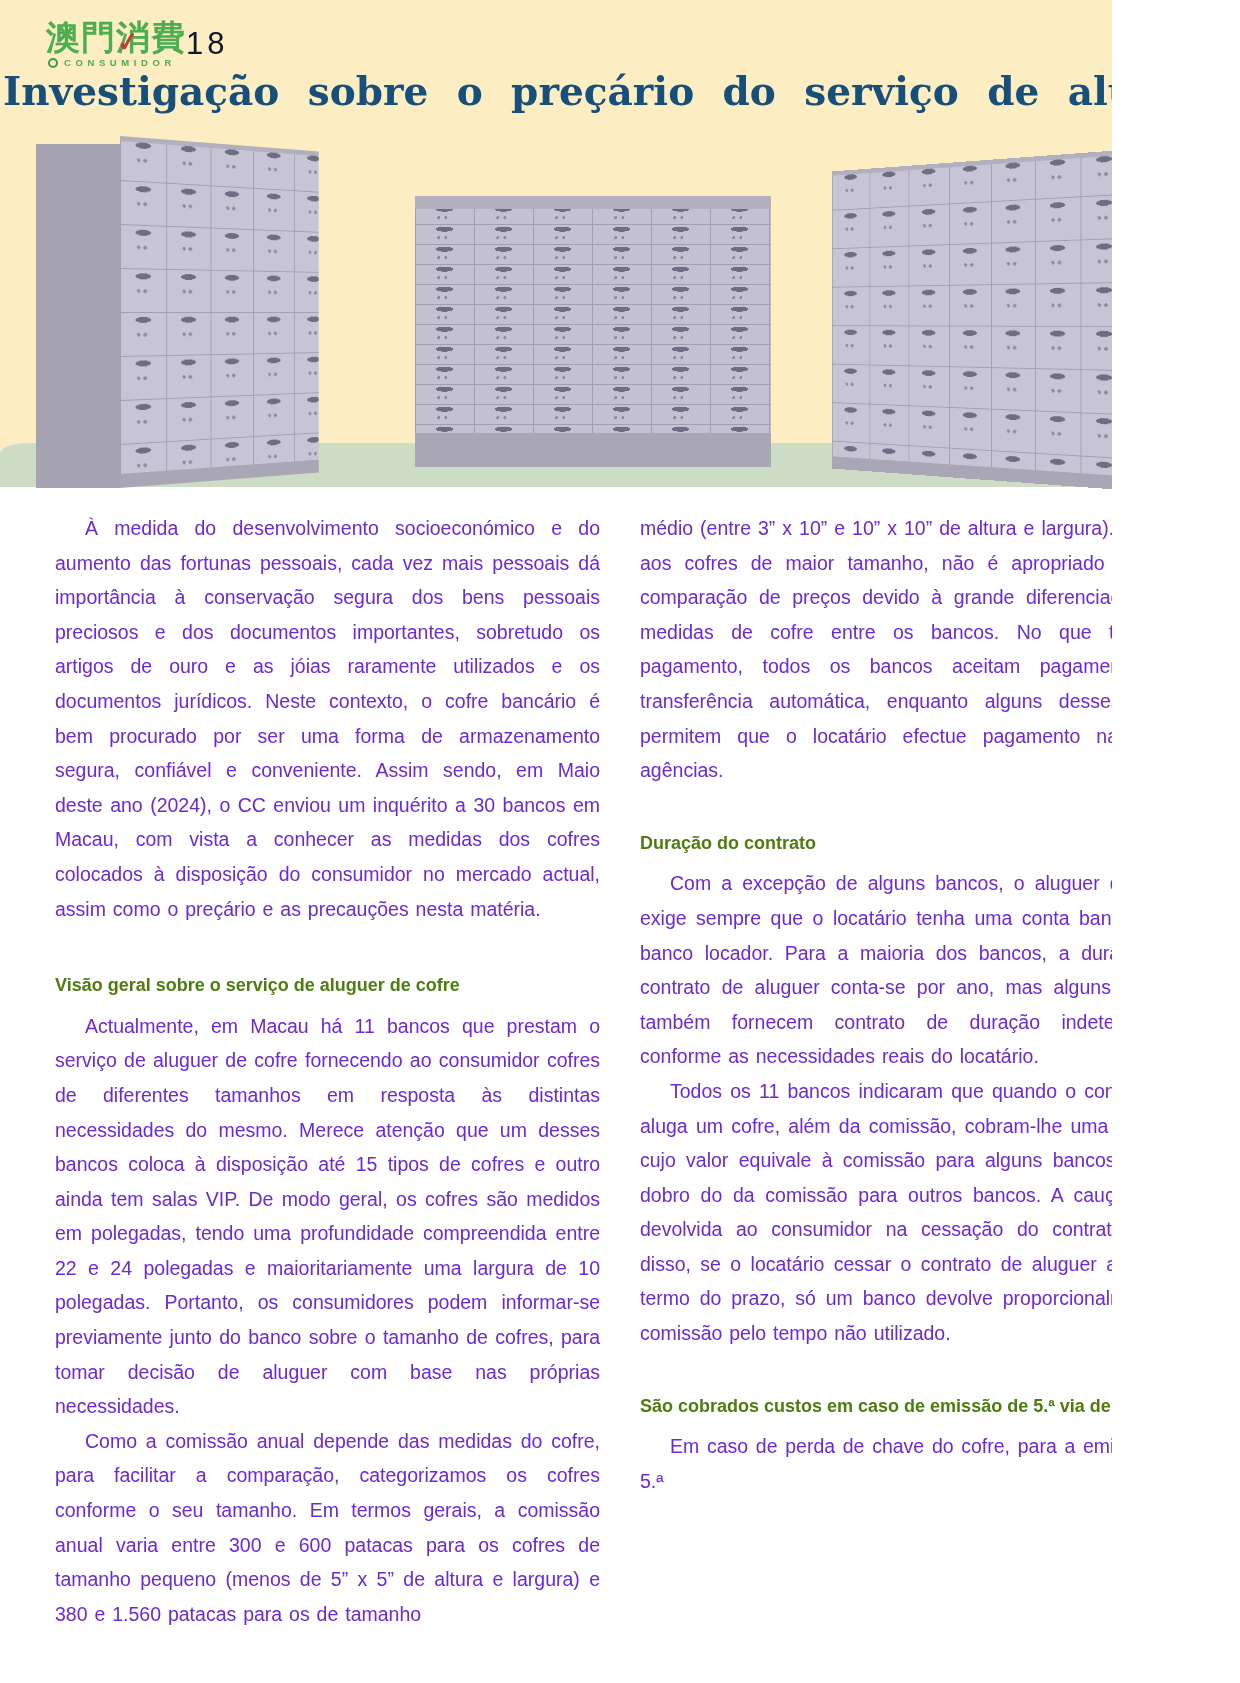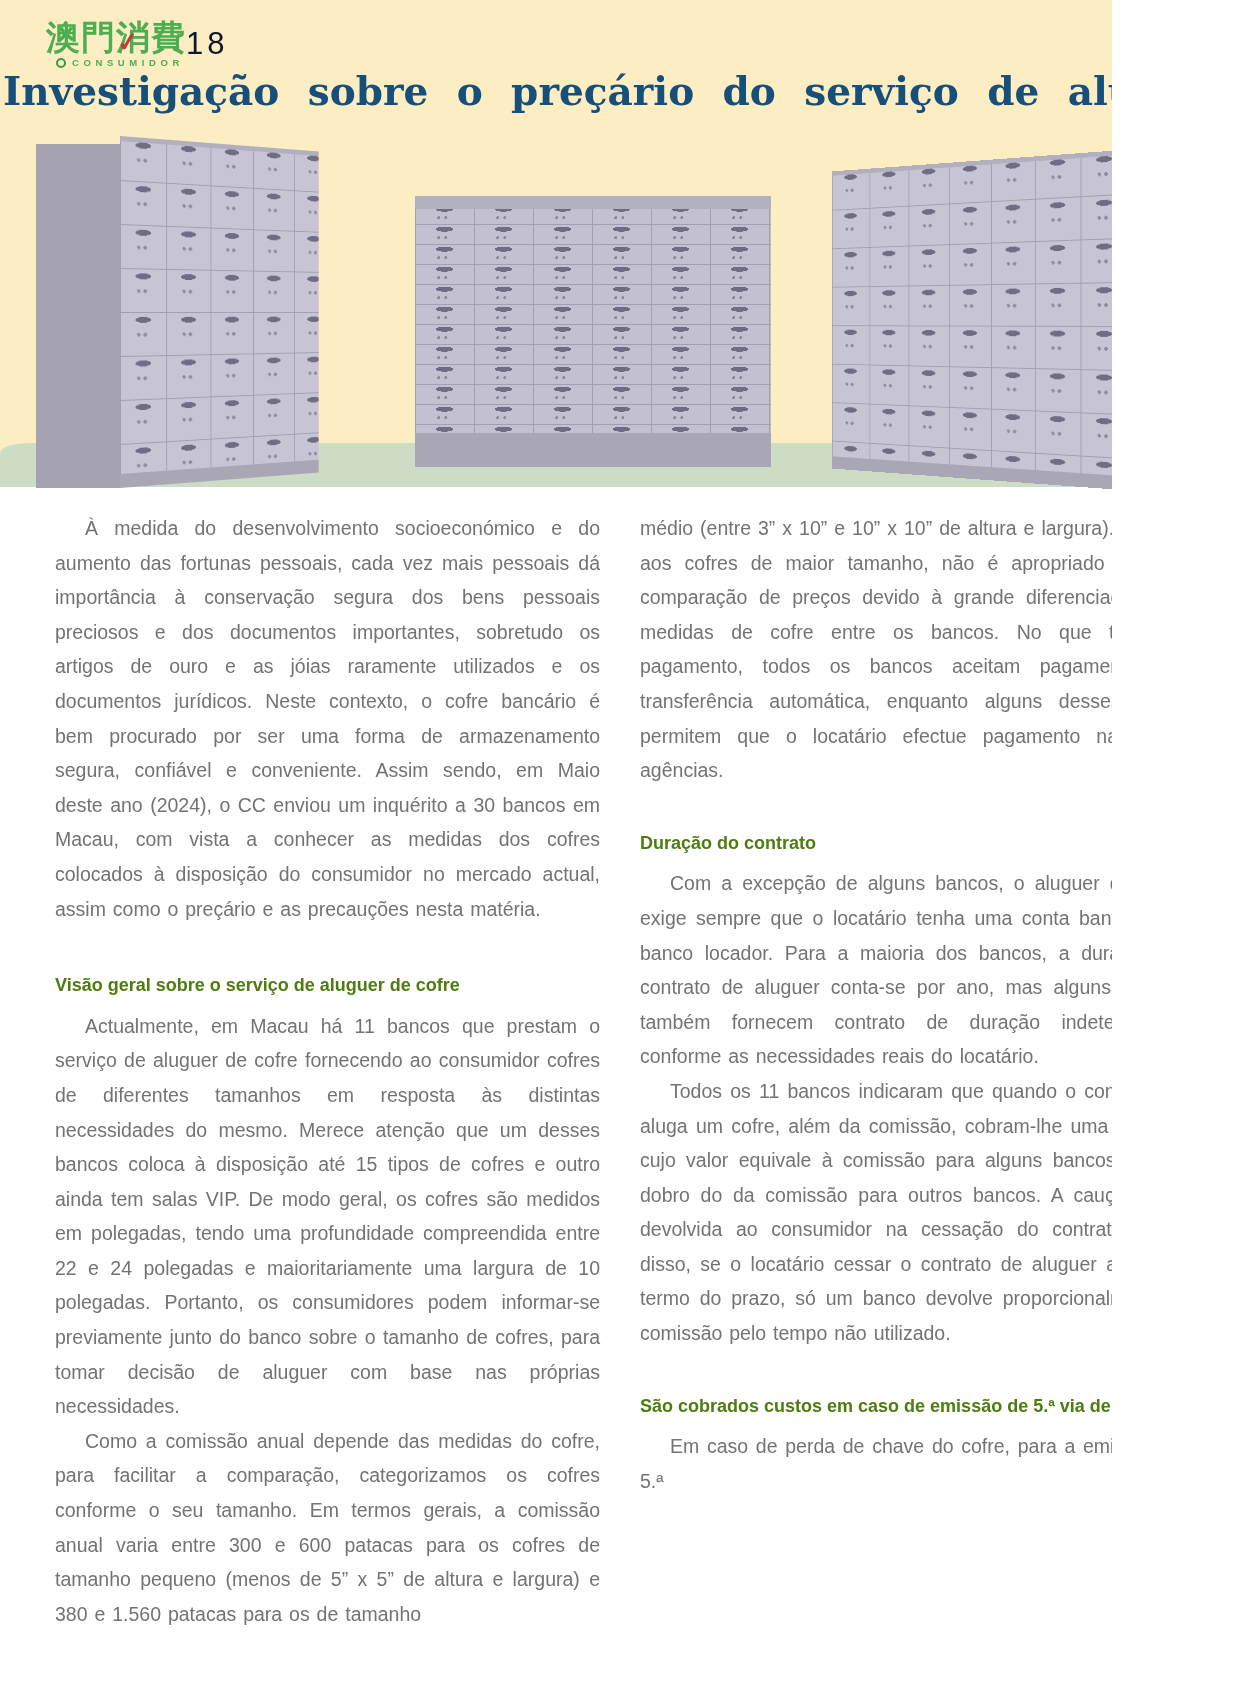--- a/index.html
+++ b/index.html
@@ -11,21 +11,21 @@
   .floor{position:absolute;left:0;bottom:0;width:100%;height:44px;background:#cddcc4;
          border-radius:30px 30px 0 0 / 10px 10px 0 0;}
 
   
   .logo{position:absolute;top:20px;left:46px;z-index:5;}
   .logo-cjk-row{position:relative;line-height:1;}
   .logo-cjk{font-size:34px;font-weight:700;color:#4cae51;letter-spacing:1px;
             font-family:"DejaVu Sans",sans-serif;}
   .logo-check{position:absolute;left:71px;top:9px;color:#c43b33;font-size:26px;font-weight:700;
               transform:rotate(-6deg);}
-  .logo-sub-row{display:flex;align-items:center;gap:6px;margin-top:3px;margin-left:10px;}
+  .logo-sub-row{display:flex;align-items:center;gap:6px;margin-top:3px;margin-left:2px;}
   .logo-dot{width:6px;height:6px;border:2px solid #3d9a46;border-radius:50%;flex:0 0 auto;}
   .logo-sub{font-size:9.5px;font-weight:700;color:#4cae51;letter-spacing:4.6px;}
   .page-number{position:absolute;top:26px;left:186px;font-size:31px;color:#0f172a;
                letter-spacing:4px;z-index:5;}
 
   
   .title{position:absolute;top:66px;left:0;width:100%;margin:0;text-align:center;z-index:4;
          font-family:"DejaVu Serif",serif;font-weight:700;color:#174f7b;
          font-size:39px;line-height:50px;word-spacing:0.38em;}
   .title-line{display:block;}
@@ -61,21 +61,21 @@
   .cab-mid .plinth{height:20px;background:#a9a7b5;}
   .cab-right{left:792px;top:150px;width:415px;height:340px;}
   .cab-right .persp{position:absolute;left:0;top:0;width:330px;height:340px;perspective:820px;}
   .cab-right .persp .face{transform-origin:right center;transform:rotateY(-21deg);}
   .cab-right .side{position:absolute;right:0;top:8px;width:86px;height:332px;background:#a5a3b2;}
 
   
   .content{position:absolute;top:487px;left:0;width:1240px;box-sizing:border-box;
            padding:24px 55px 0;display:flex;gap:40px;}
   .col{width:545px;}
-  .col p{margin:0;font-size:19.5px;line-height:34.6px;color:#737373;text-align:justify;
+  .col p{margin:0;font-size:19.5px;line-height:34.6px;color:#6d28d9;text-align:justify;
          word-spacing:1.5px;}
   .indent{text-indent:30px;}
   .intro{color:#a69a61;}
   .heading{margin:40px 0 8px;font-size:18px;line-height:1.7;font-weight:700;color:#4d7c0f;}
   .nowrap{white-space:nowrap;}
   .first-heading{margin-top:44px;}
 </style>
 </head>
 <body>
 

